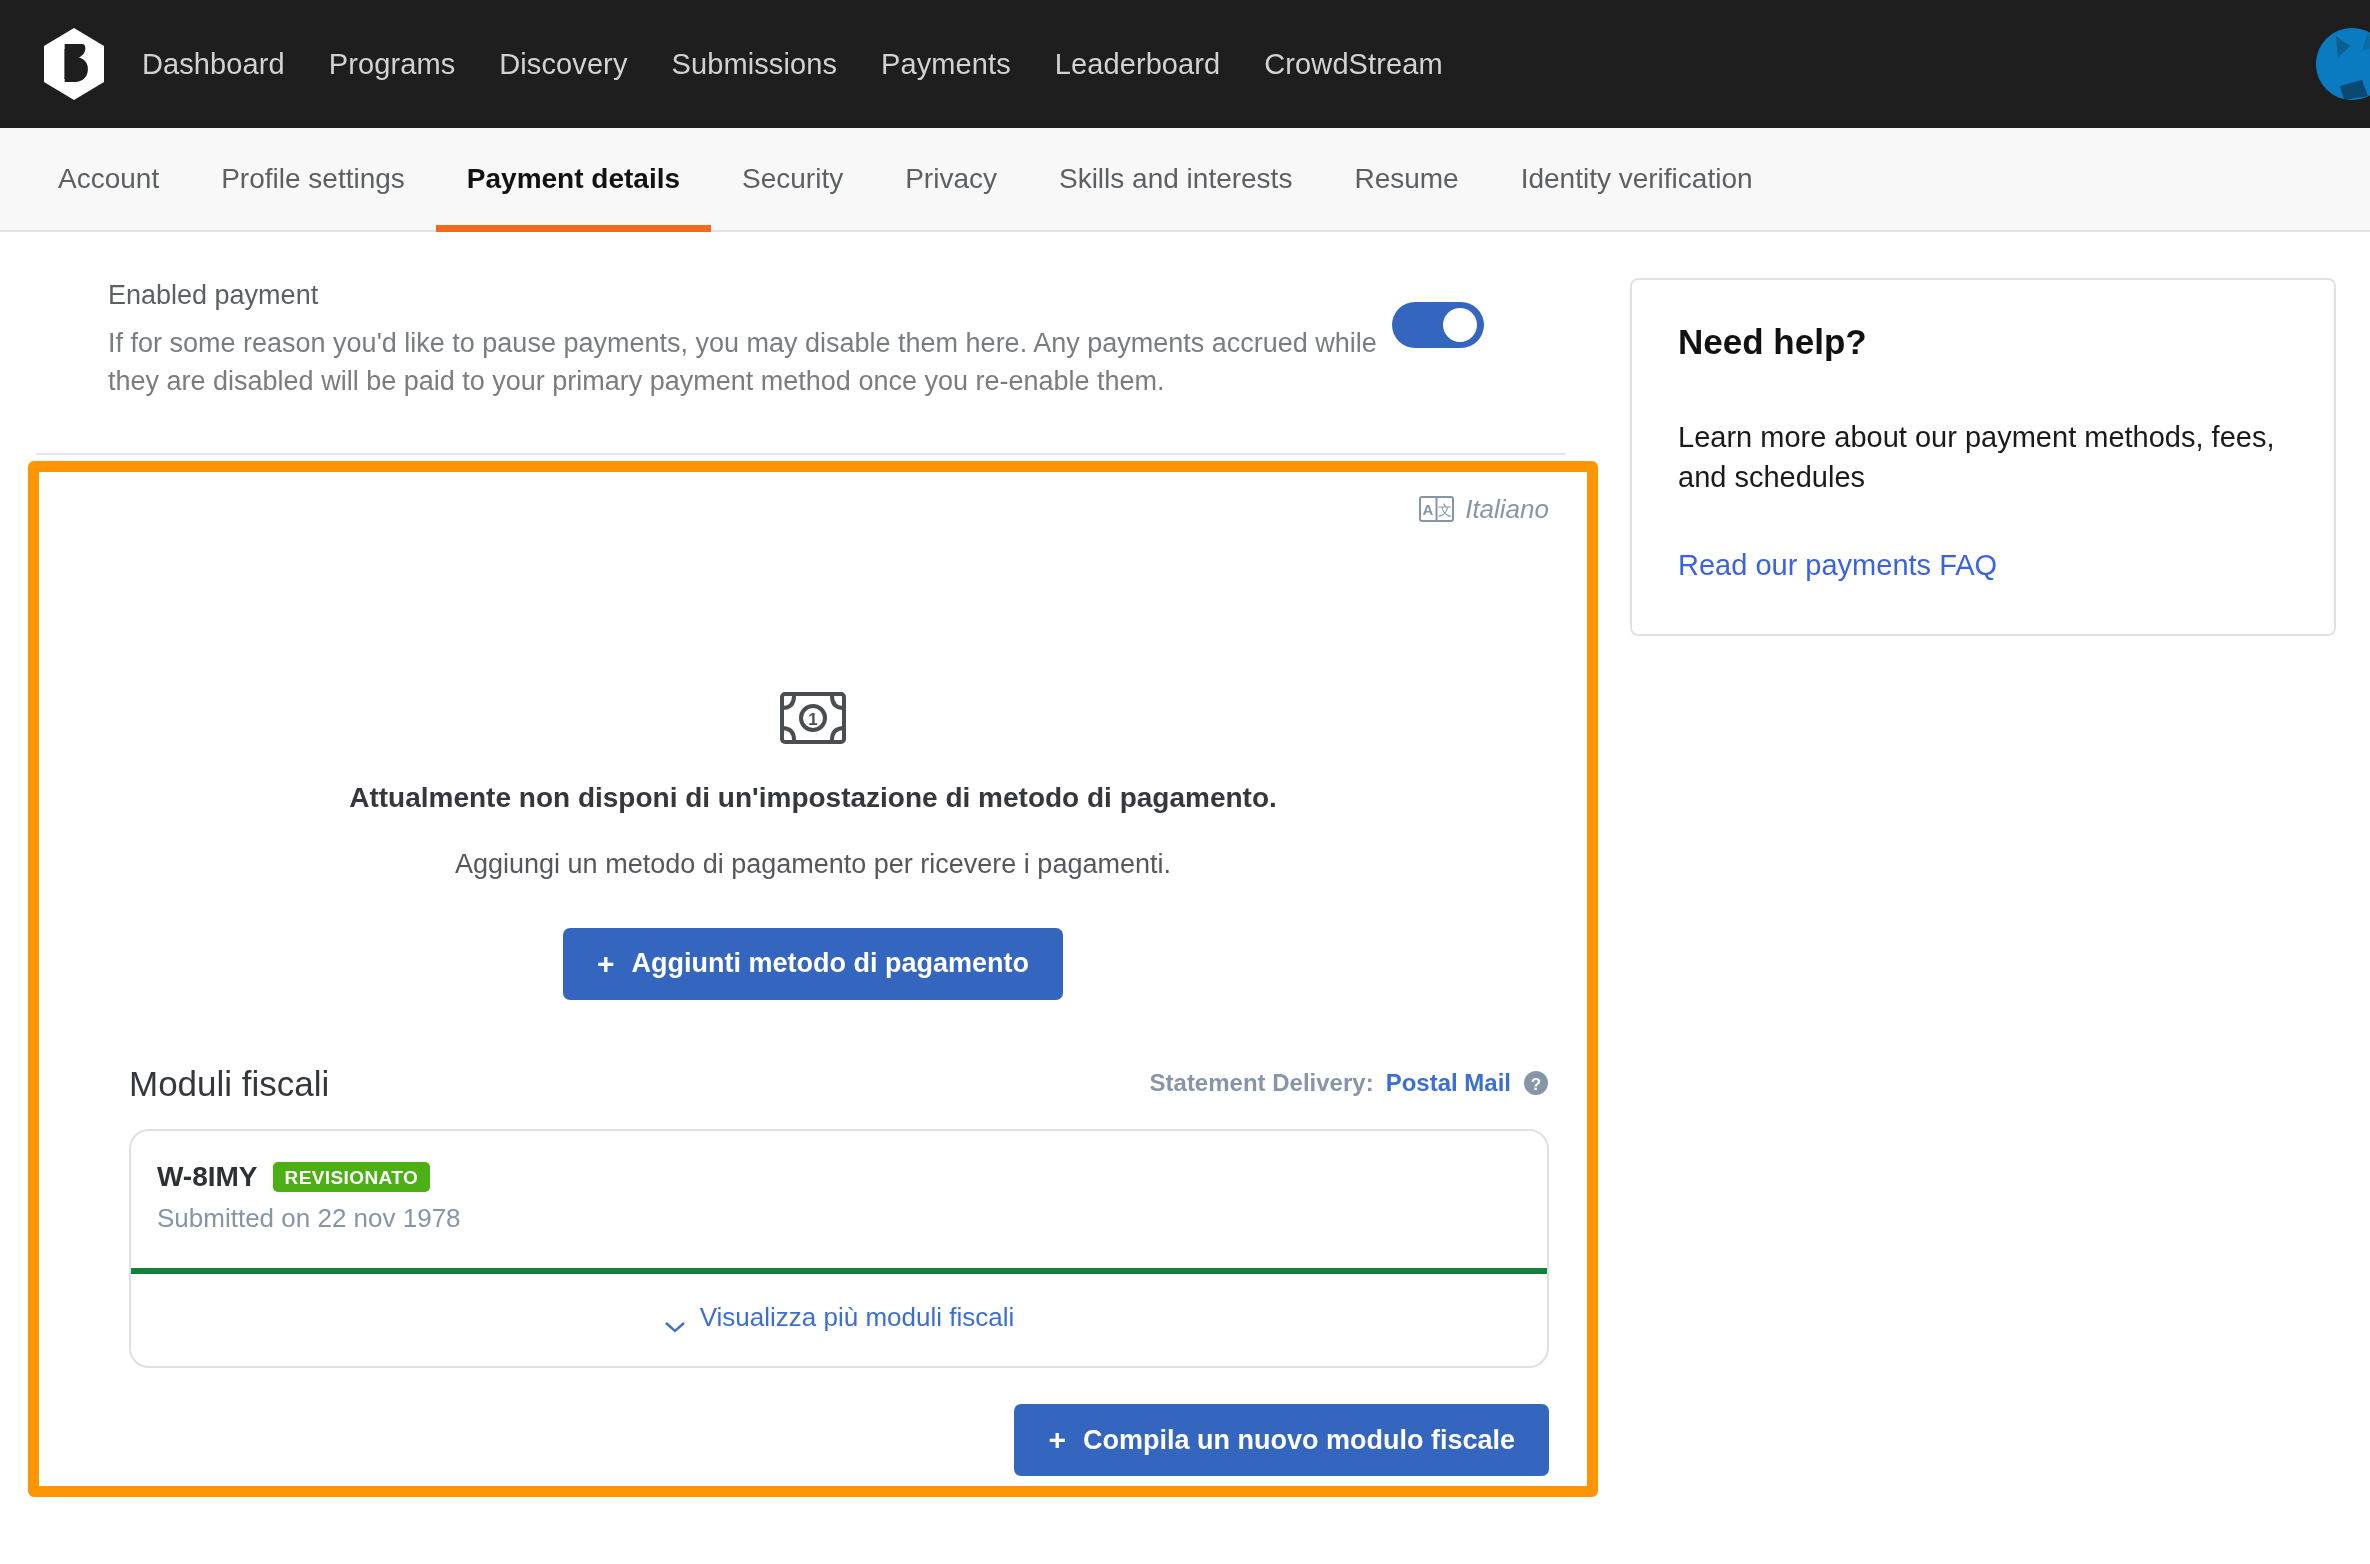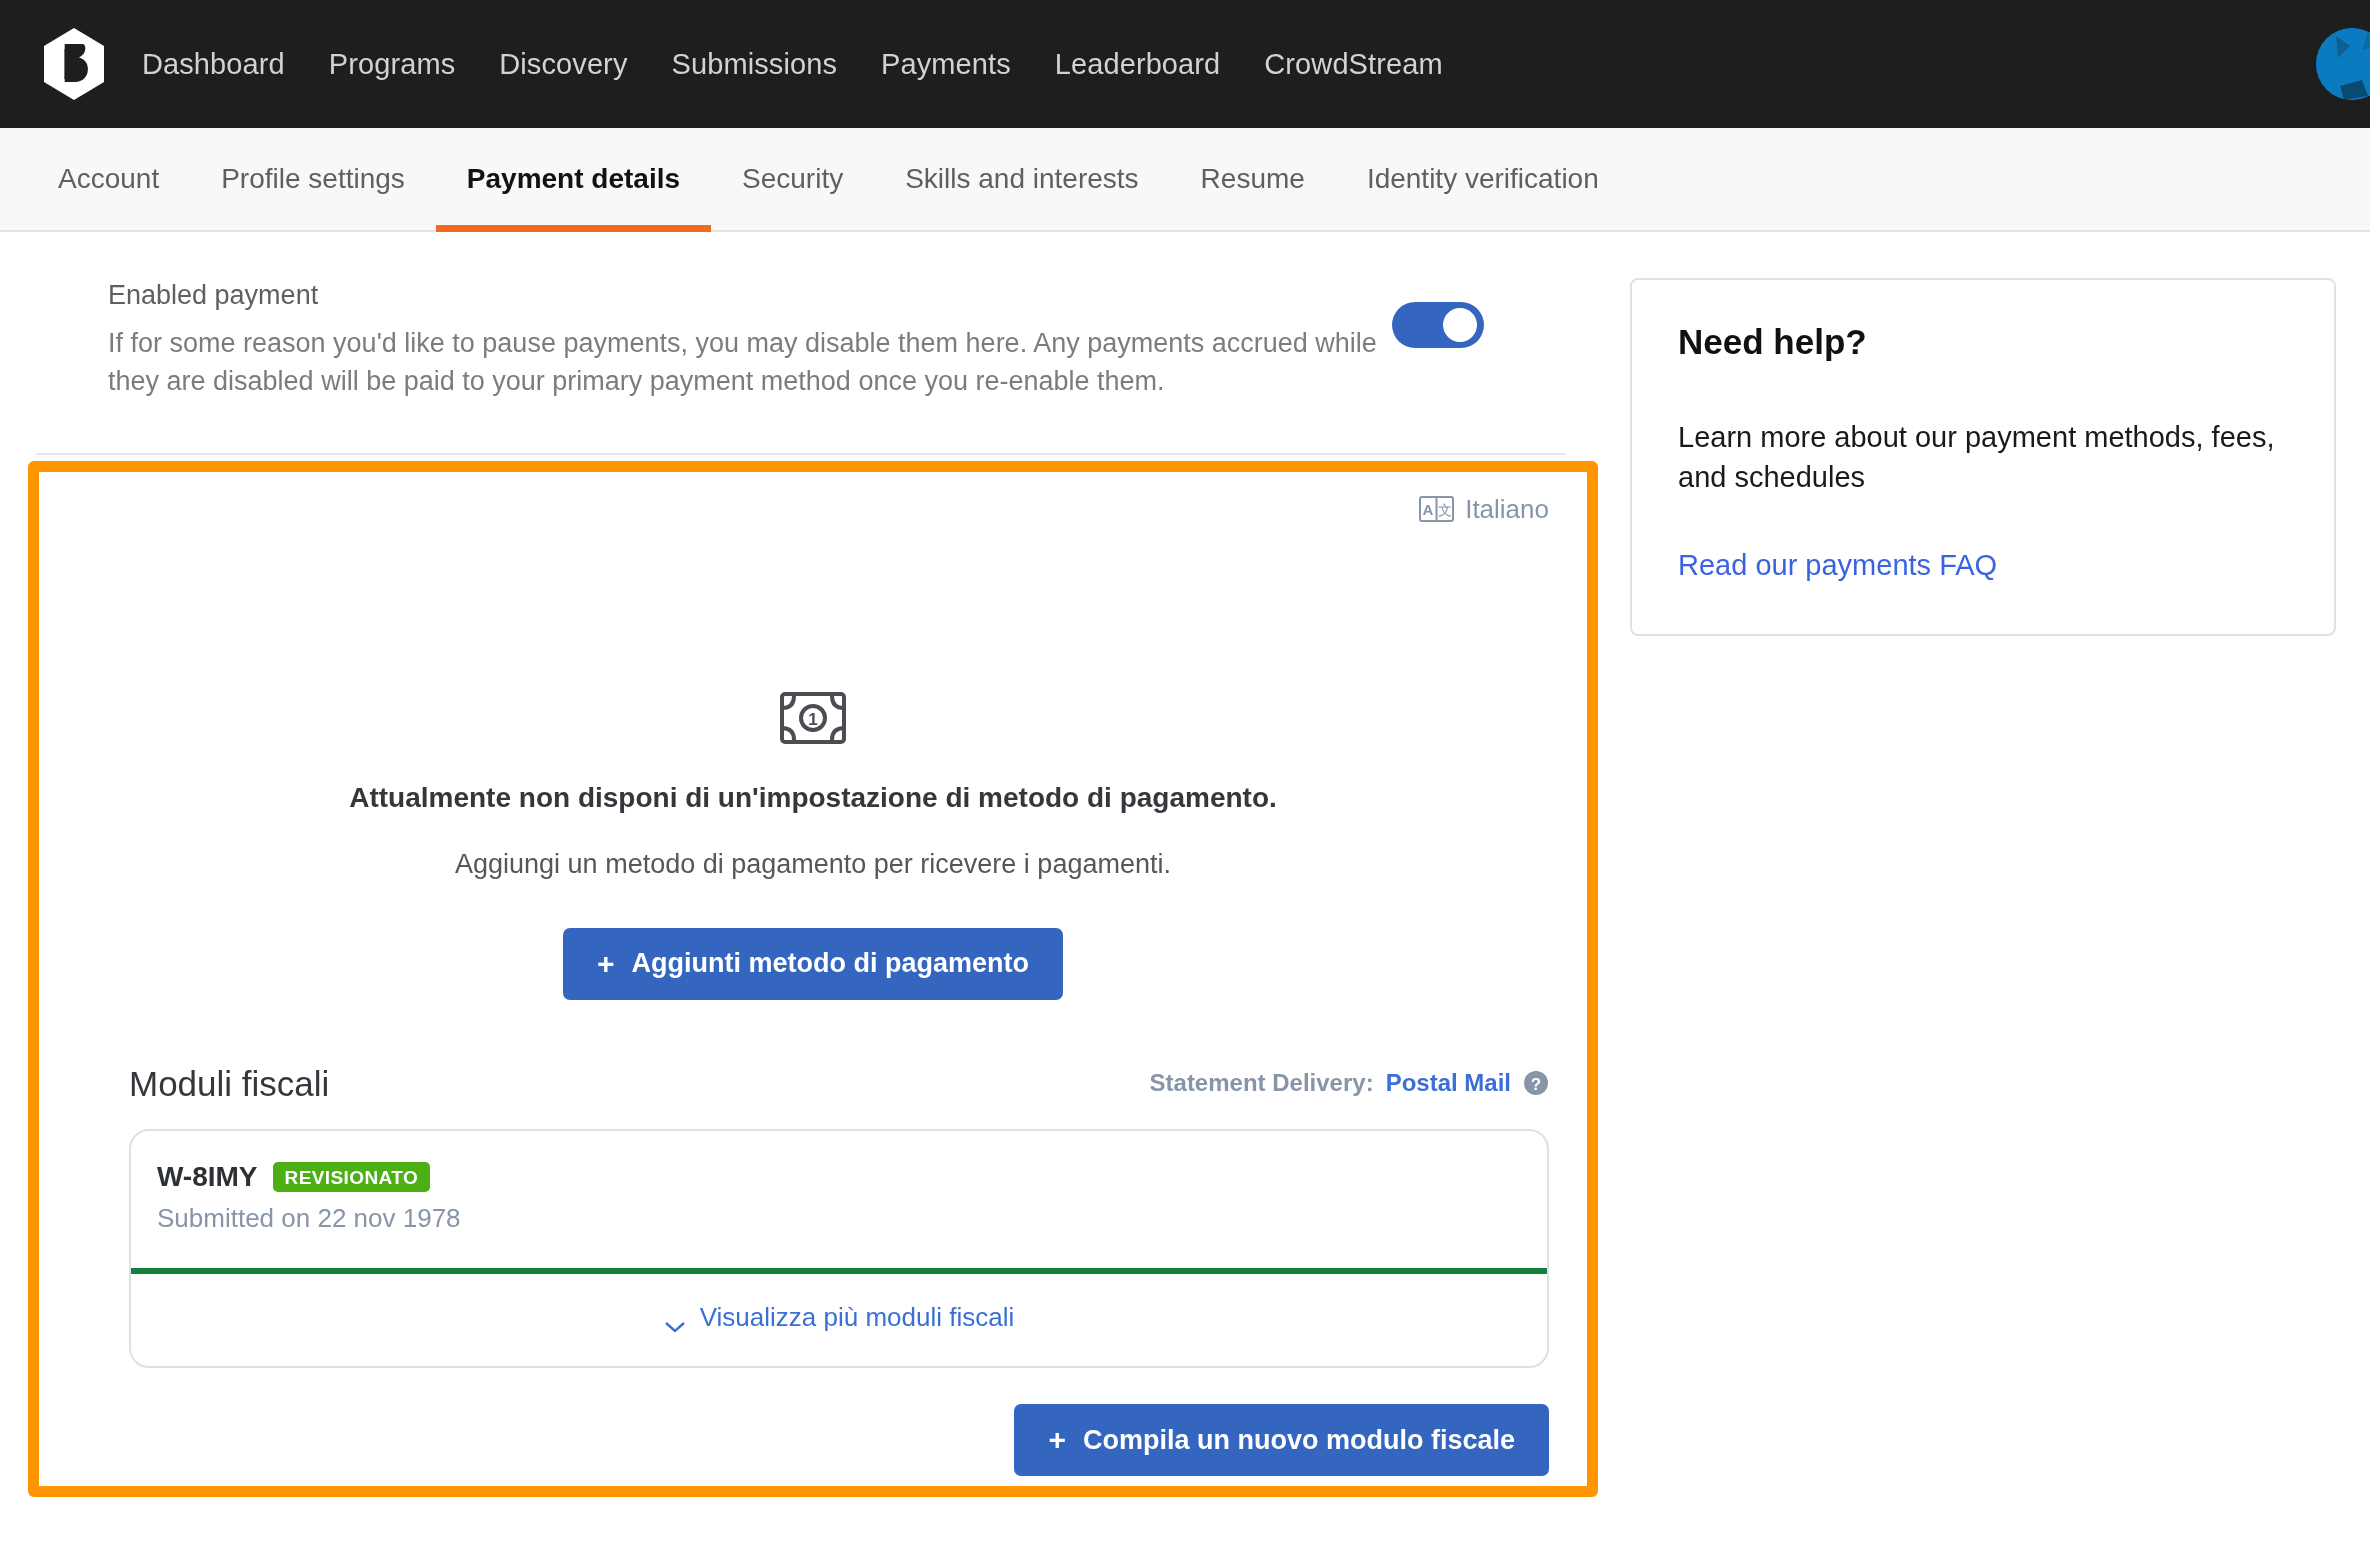--- a/index.html
+++ b/index.html
@@ -171,20 +171,21 @@
     gap: 11px;
     padding: 22px 8px 0 0;
   }
   .lang-icon {
     width: 35px; height: 26px;
     flex: 0 0 auto;
   }
   .lang-label {
     font-size: 26px;
     color: #8795a8;
+    font-style: italic;
   }
 
   
   .empty-state {
     text-align: center;
     padding-top: 167px;
   }
   .note-icon { margin: 0 auto 38px; width: 66px; height: 52px; }
   .empty-title {
     font-size: 28px;
@@ -359,20 +360,23 @@
   <div class="tab">
       <span>Profile settings</span>
     </div>
   <div class="tab active">
       <span>Payment details</span>
     </div>
   <div class="tab">
       <span>Security</span>
     </div>
   <div class="tab">
+      <span>Privacy</span>
+    </div>
+  <div class="tab">
       <span>Skills and interests</span>
     </div>
   <div class="tab">
       <span>Resume</span>
     </div>
   <div class="tab">
       <span>Identity verification</span>
     </div>
 </div>
 

